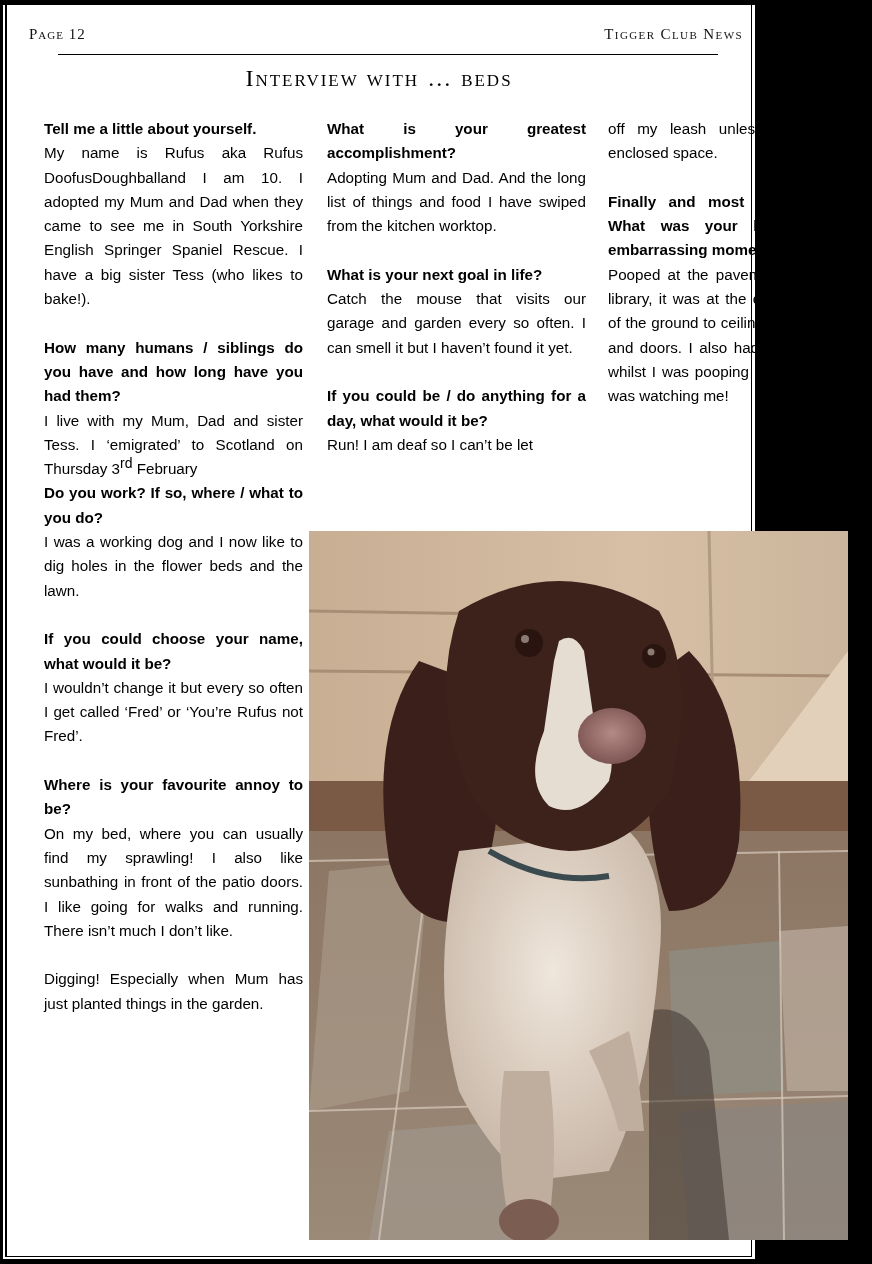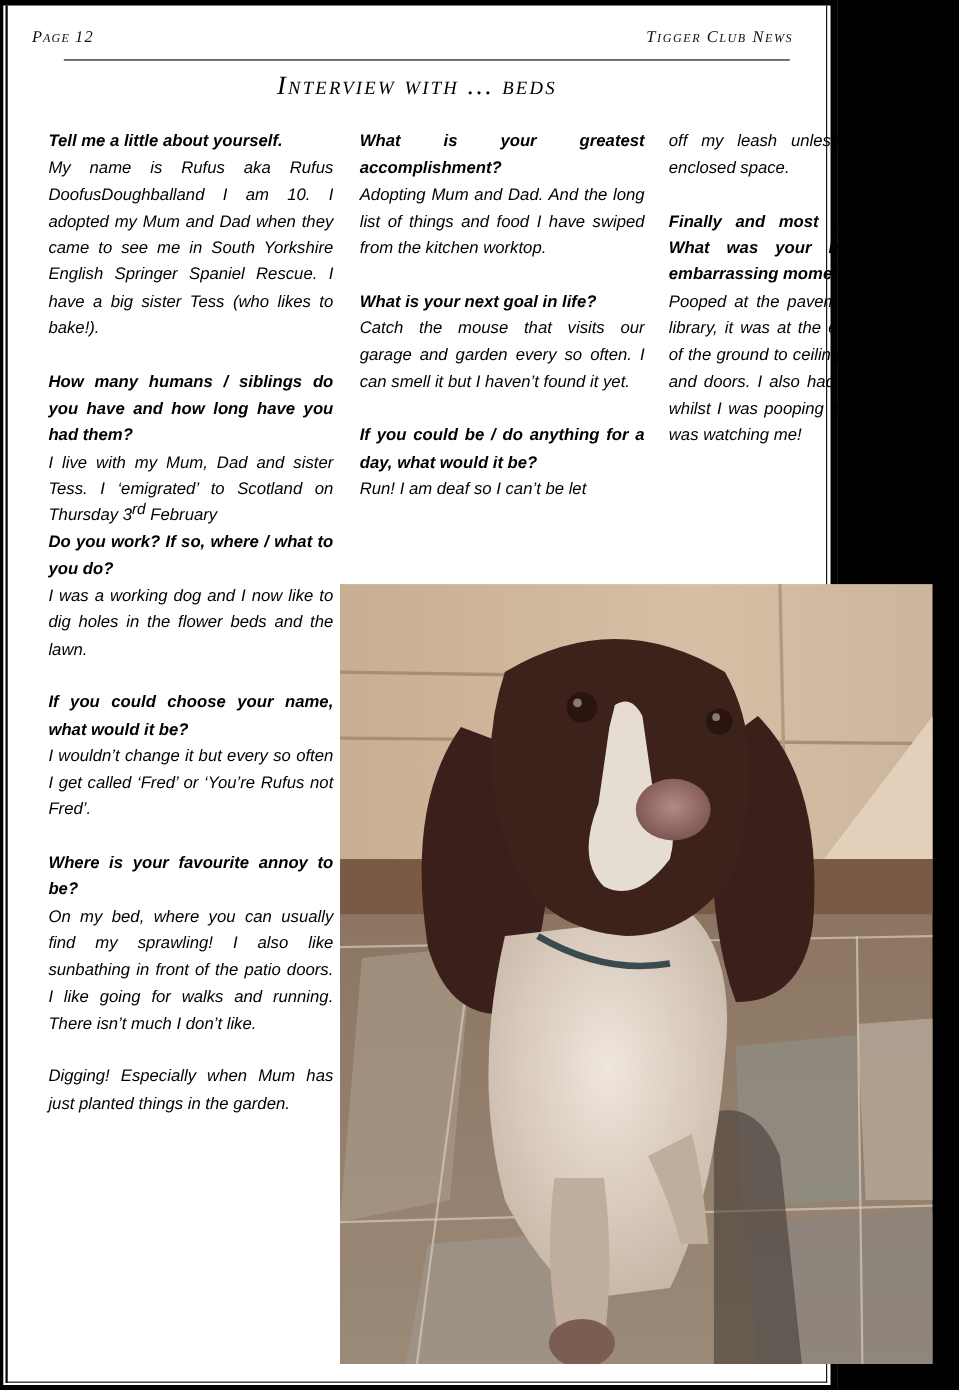--- a/index.html
+++ b/index.html
@@ -4,34 +4,33 @@
   <style>
     html, body { margin: 0; padding: 0; background: #000; }
     body { width: 872px; height: 1264px; position: relative; overflow: hidden; }
     .page {
       position: absolute; left: 0; top: 0; width: 761px; height: 1264px;
       background: #fff; box-sizing: border-box;
       border-top: 5px solid #000;
       border-right: 6px solid #000;
       border-bottom: 5px solid #000;
       border-left: 3px solid #000;
-      font-style: italic;
     }
     .inner-frame {
       position: absolute; left: 2px; top: 0; right: 3px; bottom: 2px;
       border-left: 2px solid #000; border-right: 1px solid #000; border-bottom: 1px solid #000;
       pointer-events: none;
     }
     .header-left, .header-right {
       position: absolute; top: 21px;
       font-family: "Liberation Serif", serif; font-size: 15px; color: #111;
       font-variant: small-caps; letter-spacing: 1px;
     }
     .header-left { left: 26px; }
-    .header-right { right: 34px; letter-spacing: 1.4px; }
+    .header-right { right: 12px; letter-spacing: 1.4px; }
     .header-rule { position: absolute; left: 55px; right: 37px; top: 49px; height: 0; border-top: 1.3px solid #000; }
     .title {
       position: absolute; top: 60px; left: 0; right: 0; text-align: center;
       font-family: "Liberation Serif", serif; font-size: 24px; font-variant: small-caps;
       letter-spacing: 2px; color: #000;
     }
     .col {
       position: absolute; top: 112px;
       font-family: "Liberation Sans", sans-serif; font-size: 15.2px; line-height: 24.3px;
       color: #000; text-align: justify; margin-left: 16px;

